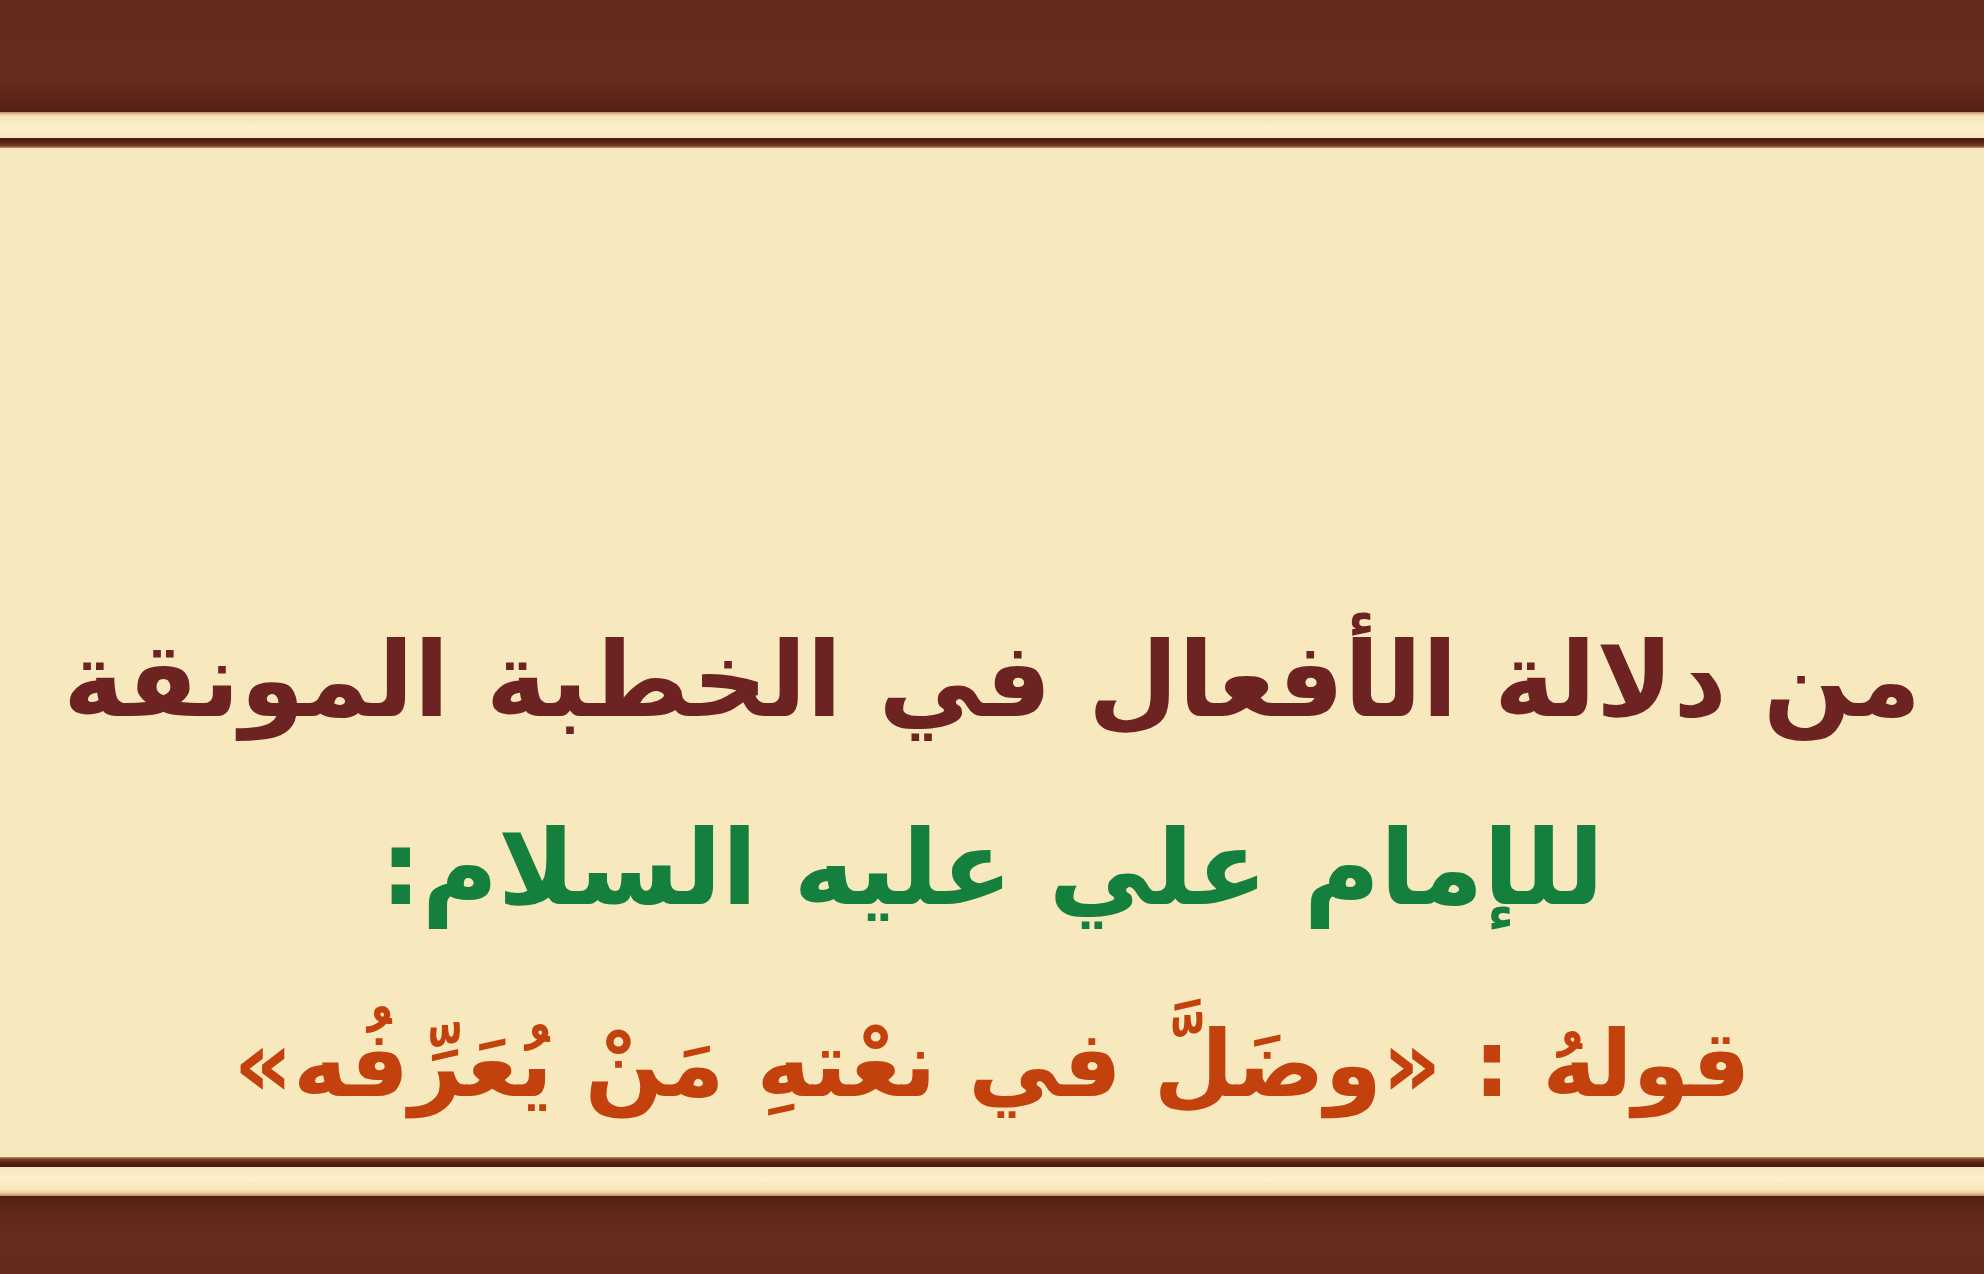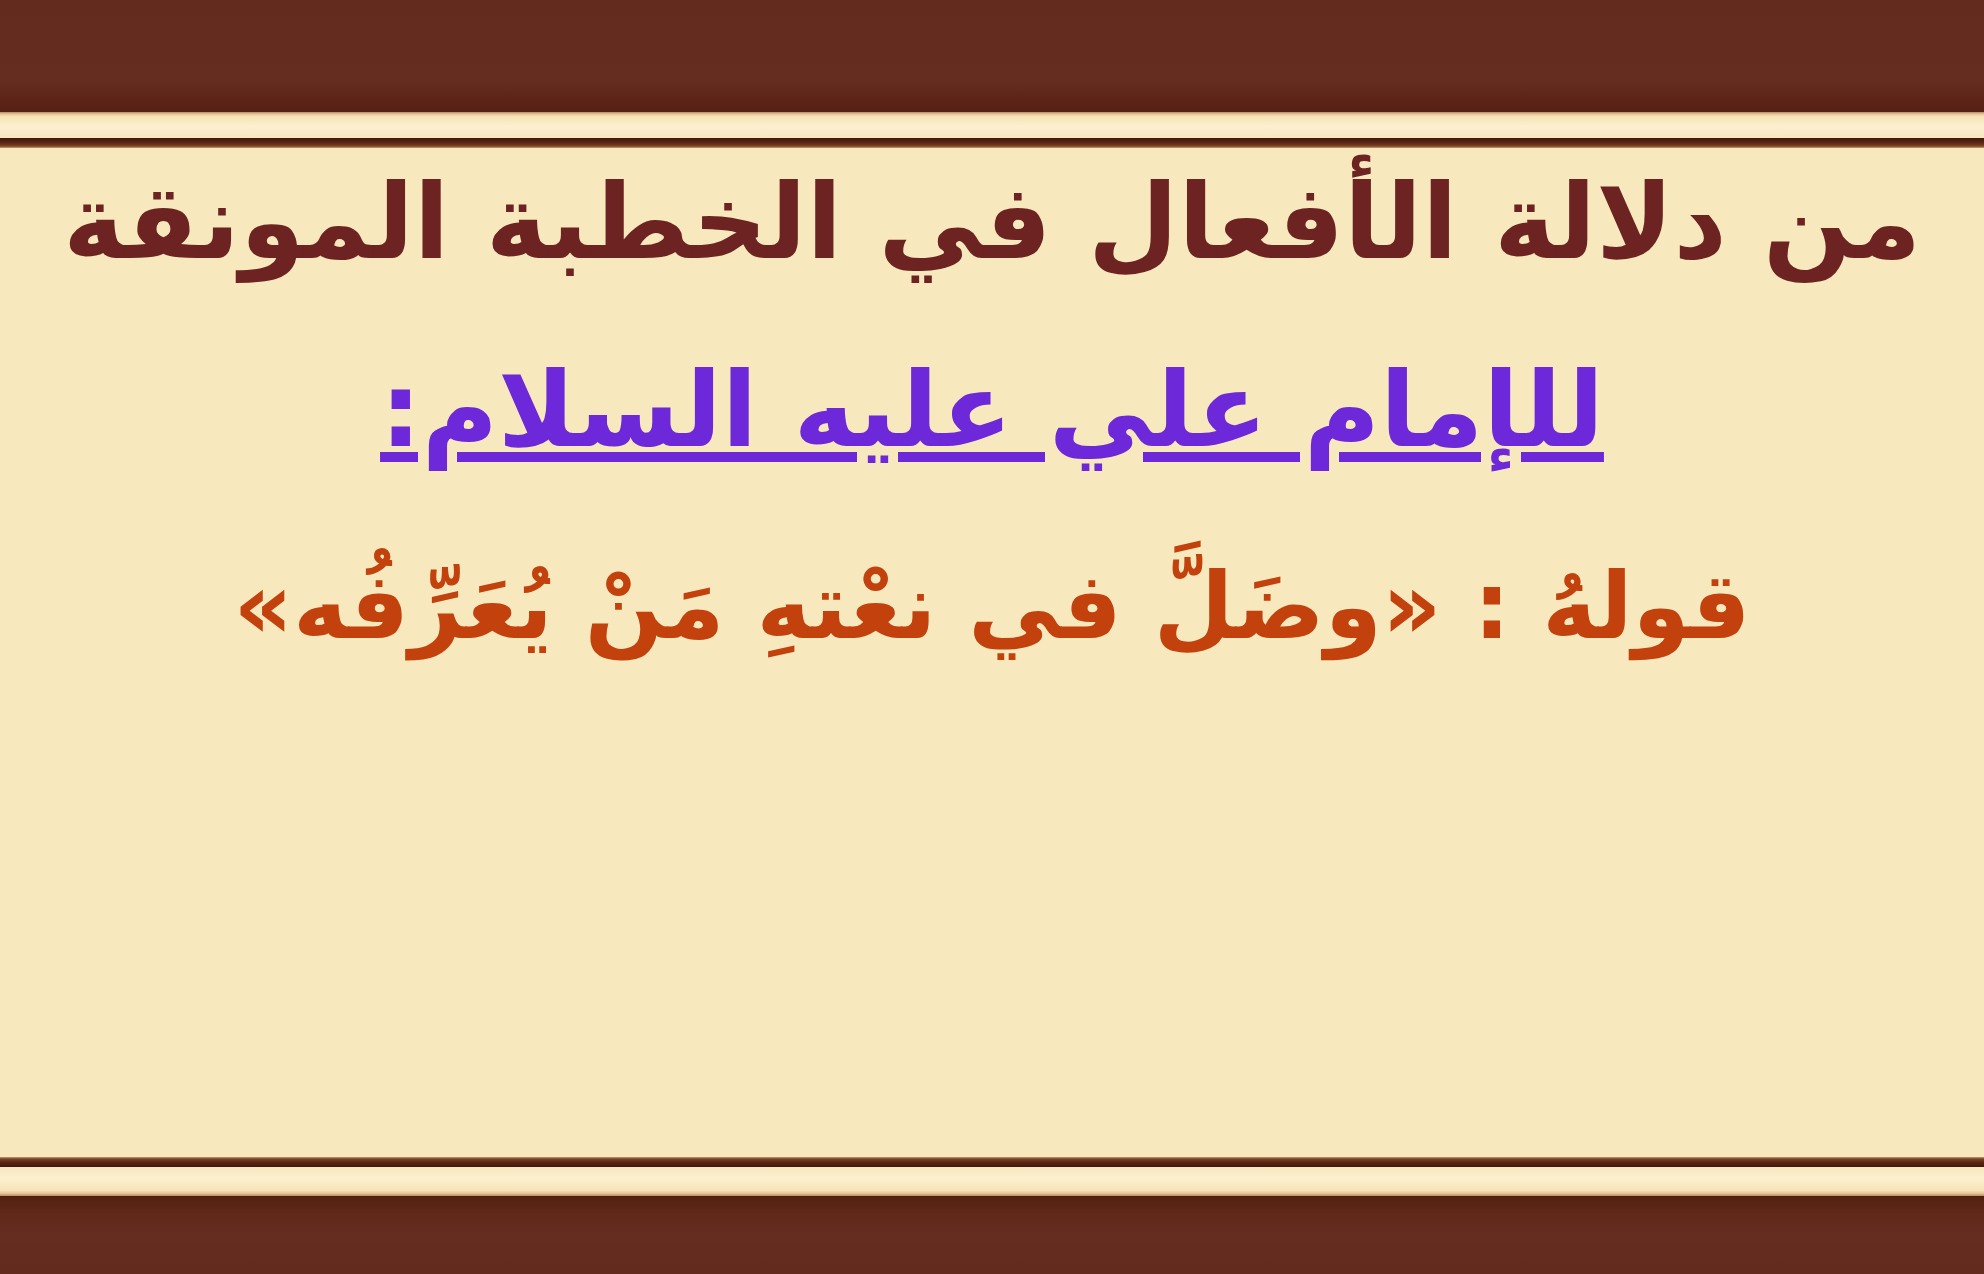--- a/index.html
+++ b/index.html
@@ -42,23 +42,23 @@
     background: linear-gradient(180deg, #3d1a0e 0%, #5b2514 45%, #7a4226 80%, #c79a6d 100%);
   }
 
   
   .panel {
     flex: 1 1 auto;
     background: #f7e9bd;
     position: relative;
     display: flex;
     flex-direction: column;
-    justify-content: flex-start;
+    justify-content: flex-end;
     align-items: center;
-    padding: 1px 42px 26px 42px;
+    padding: 18px 42px 26px 42px;
     box-sizing: border-box;
   }
 
   .lines {
     width: 100%;
     display: flex;
     flex-direction: column;
     align-items: center;
     gap: 4px;
   }
@@ -73,25 +73,24 @@
     white-space: nowrap;
   }
 
   .line-1 {
     color: #6d2321;
     font-size: 104px;
     letter-spacing: -1px;
     margin-bottom: 36px;
   }
   .line-2 {
-    color: #6d28d9;
+    color: #15803d;
     font-size: 104px;
     letter-spacing: -1px;
     margin-bottom: 54px;
-    text-decoration: underline;
   }
   .line-3 {
     color: #c2410c;
     font-size: 92px;
     letter-spacing: -1px;
   }
 
   
   .rule-thick-dark-b {
     flex: 0 0 10px;

